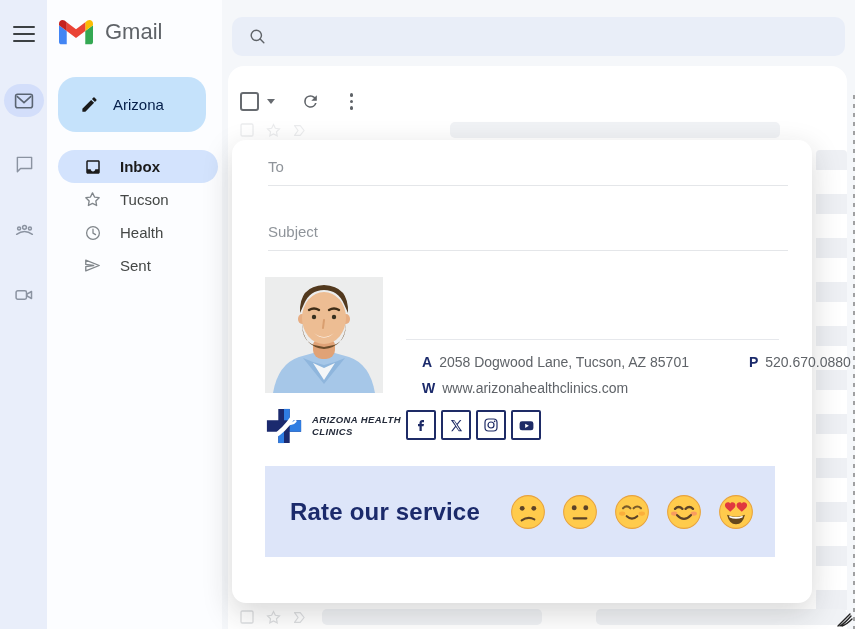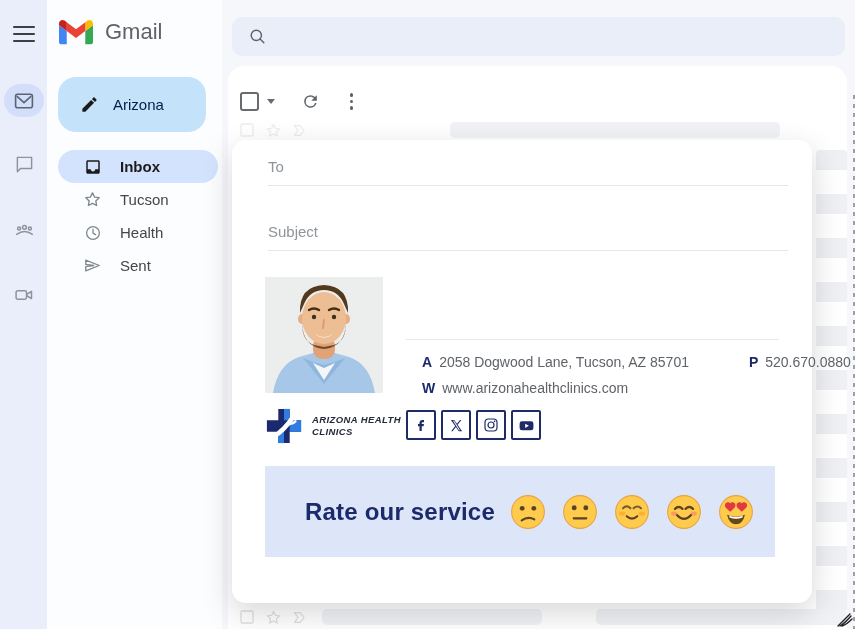--- a/index.html
+++ b/index.html
@@ -51,21 +51,21 @@
   .contact{position:absolute;left:190px;font-size:14px;color:#5f6368;white-space:nowrap;}
   .contact b{color:#1b2a6b;font-weight:700;margin-right:7px;}
   .c1{top:214px;}
   .c1 .phone{margin-left:56px;}
   .c2{top:240px;}
   .logo-wrap{position:absolute;left:33px;top:266px;display:flex;align-items:center;gap:9px;font-style:italic;}
   .logo-text{font-size:9.5px;font-weight:700;color:#232a39;letter-spacing:.4px;line-height:1.25;}
   .socials{position:absolute;left:174px;top:270px;display:flex;gap:5px;}
   .soc{width:26px;height:26px;border:2px solid #1e2b66;border-radius:2px;display:flex;align-items:center;justify-content:center;cursor:pointer;background:#fff;}
   .banner{position:absolute;left:33px;top:326px;width:510px;height:91px;background:#dde5f9;display:flex;align-items:center;}
-  .banner .blabel{margin-left:40px;font-size:24px;font-weight:700;color:#1b2a6b;letter-spacing:.2px;}
+  .banner .blabel{margin-left:25px;font-size:24px;font-weight:700;color:#1b2a6b;letter-spacing:.2px;}
   .emojis{margin-left:auto;margin-right:20px;display:flex;gap:14px;}
   .emoji{width:38px;height:38px;cursor:pointer;}
   
   .tear{position:absolute;right:0;top:95px;width:2px;height:534px;background:repeating-linear-gradient(to bottom,#4a4a4a 0 4px,transparent 4px 9px);opacity:.5;z-index:9;}
   .cursor-scribble{position:absolute;left:836px;top:610px;z-index:10;}
 </style>
 </head>
 <body>
 
 <div id="app">

